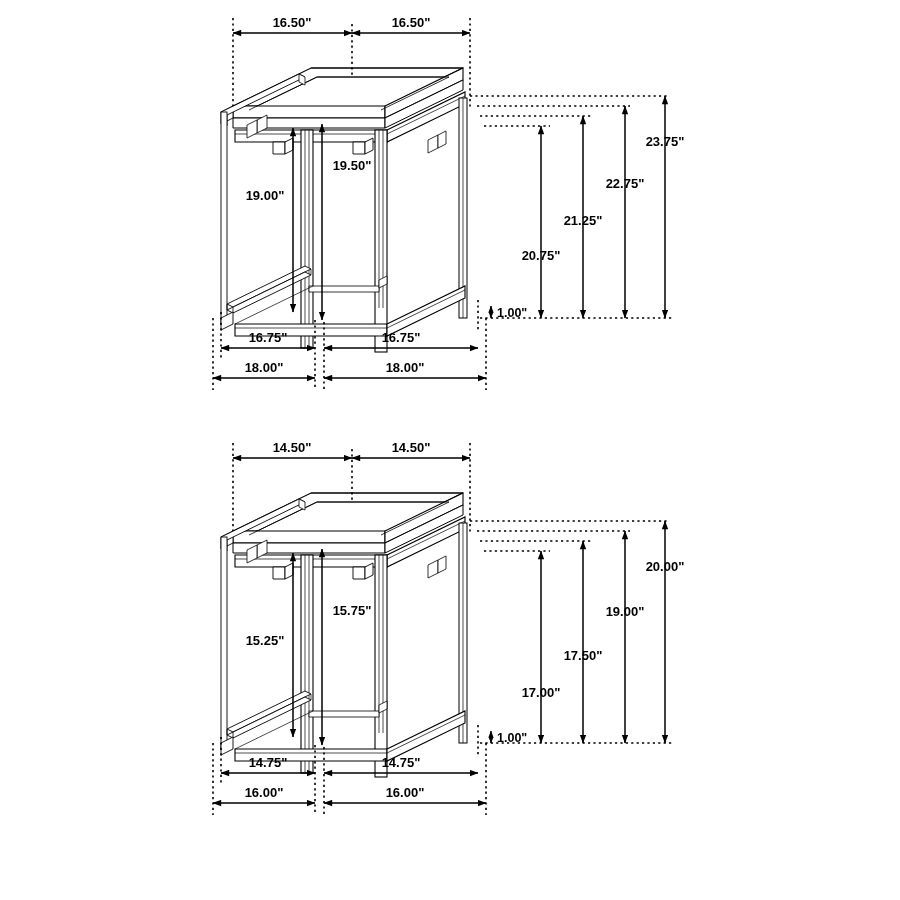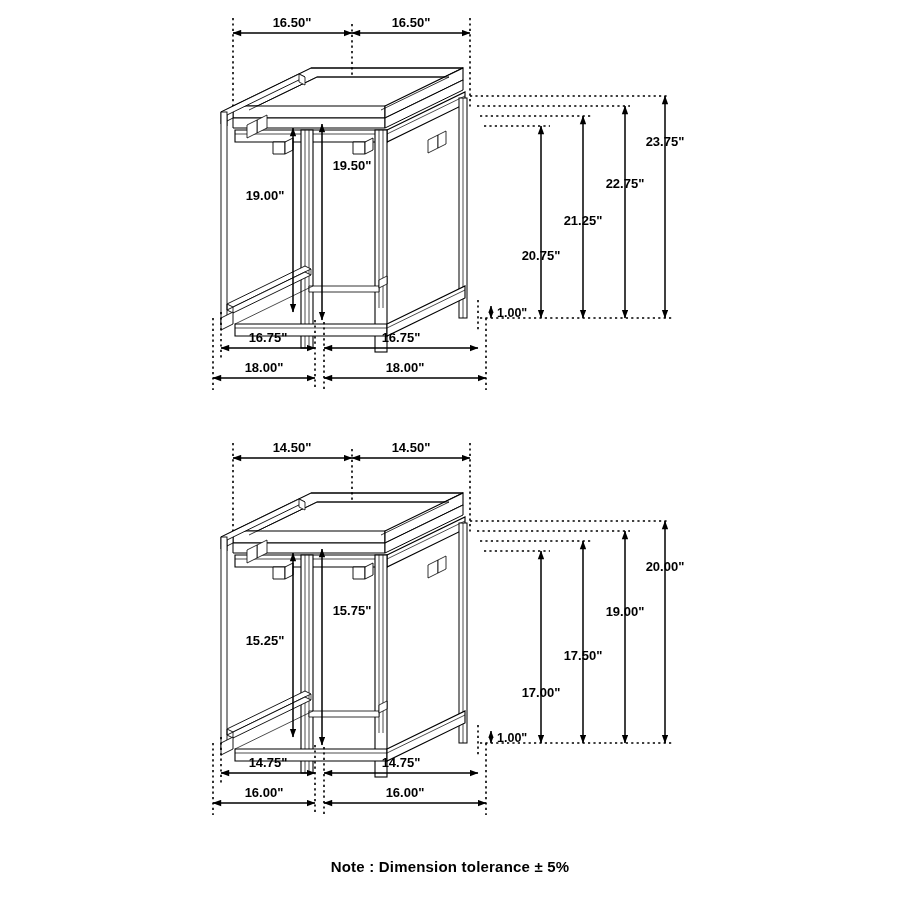--- a/index.html
+++ b/index.html
@@ -293,15 +293,14 @@
       <g>
         <line x1="213" y1="803" x2="315" y2="803" stroke="#000" stroke-width="1.5" marker-start="url(#ahr)" marker-end="url(#ah)"></line>
         <text class="dim" x="264" y="797" text-anchor="middle">16.00"</text>
 
         <line x1="324" y1="803" x2="486" y2="803" stroke="#000" stroke-width="1.5" marker-start="url(#ahr)" marker-end="url(#ah)"></line>
         <text class="dim" x="405" y="797" text-anchor="middle">16.00"</text>
       </g>
     </g>
   </svg>
 
-  <div class="note-text">Note : Dimension tolerance ± 5%</div>
 
 </div>
 
 </body></html>

